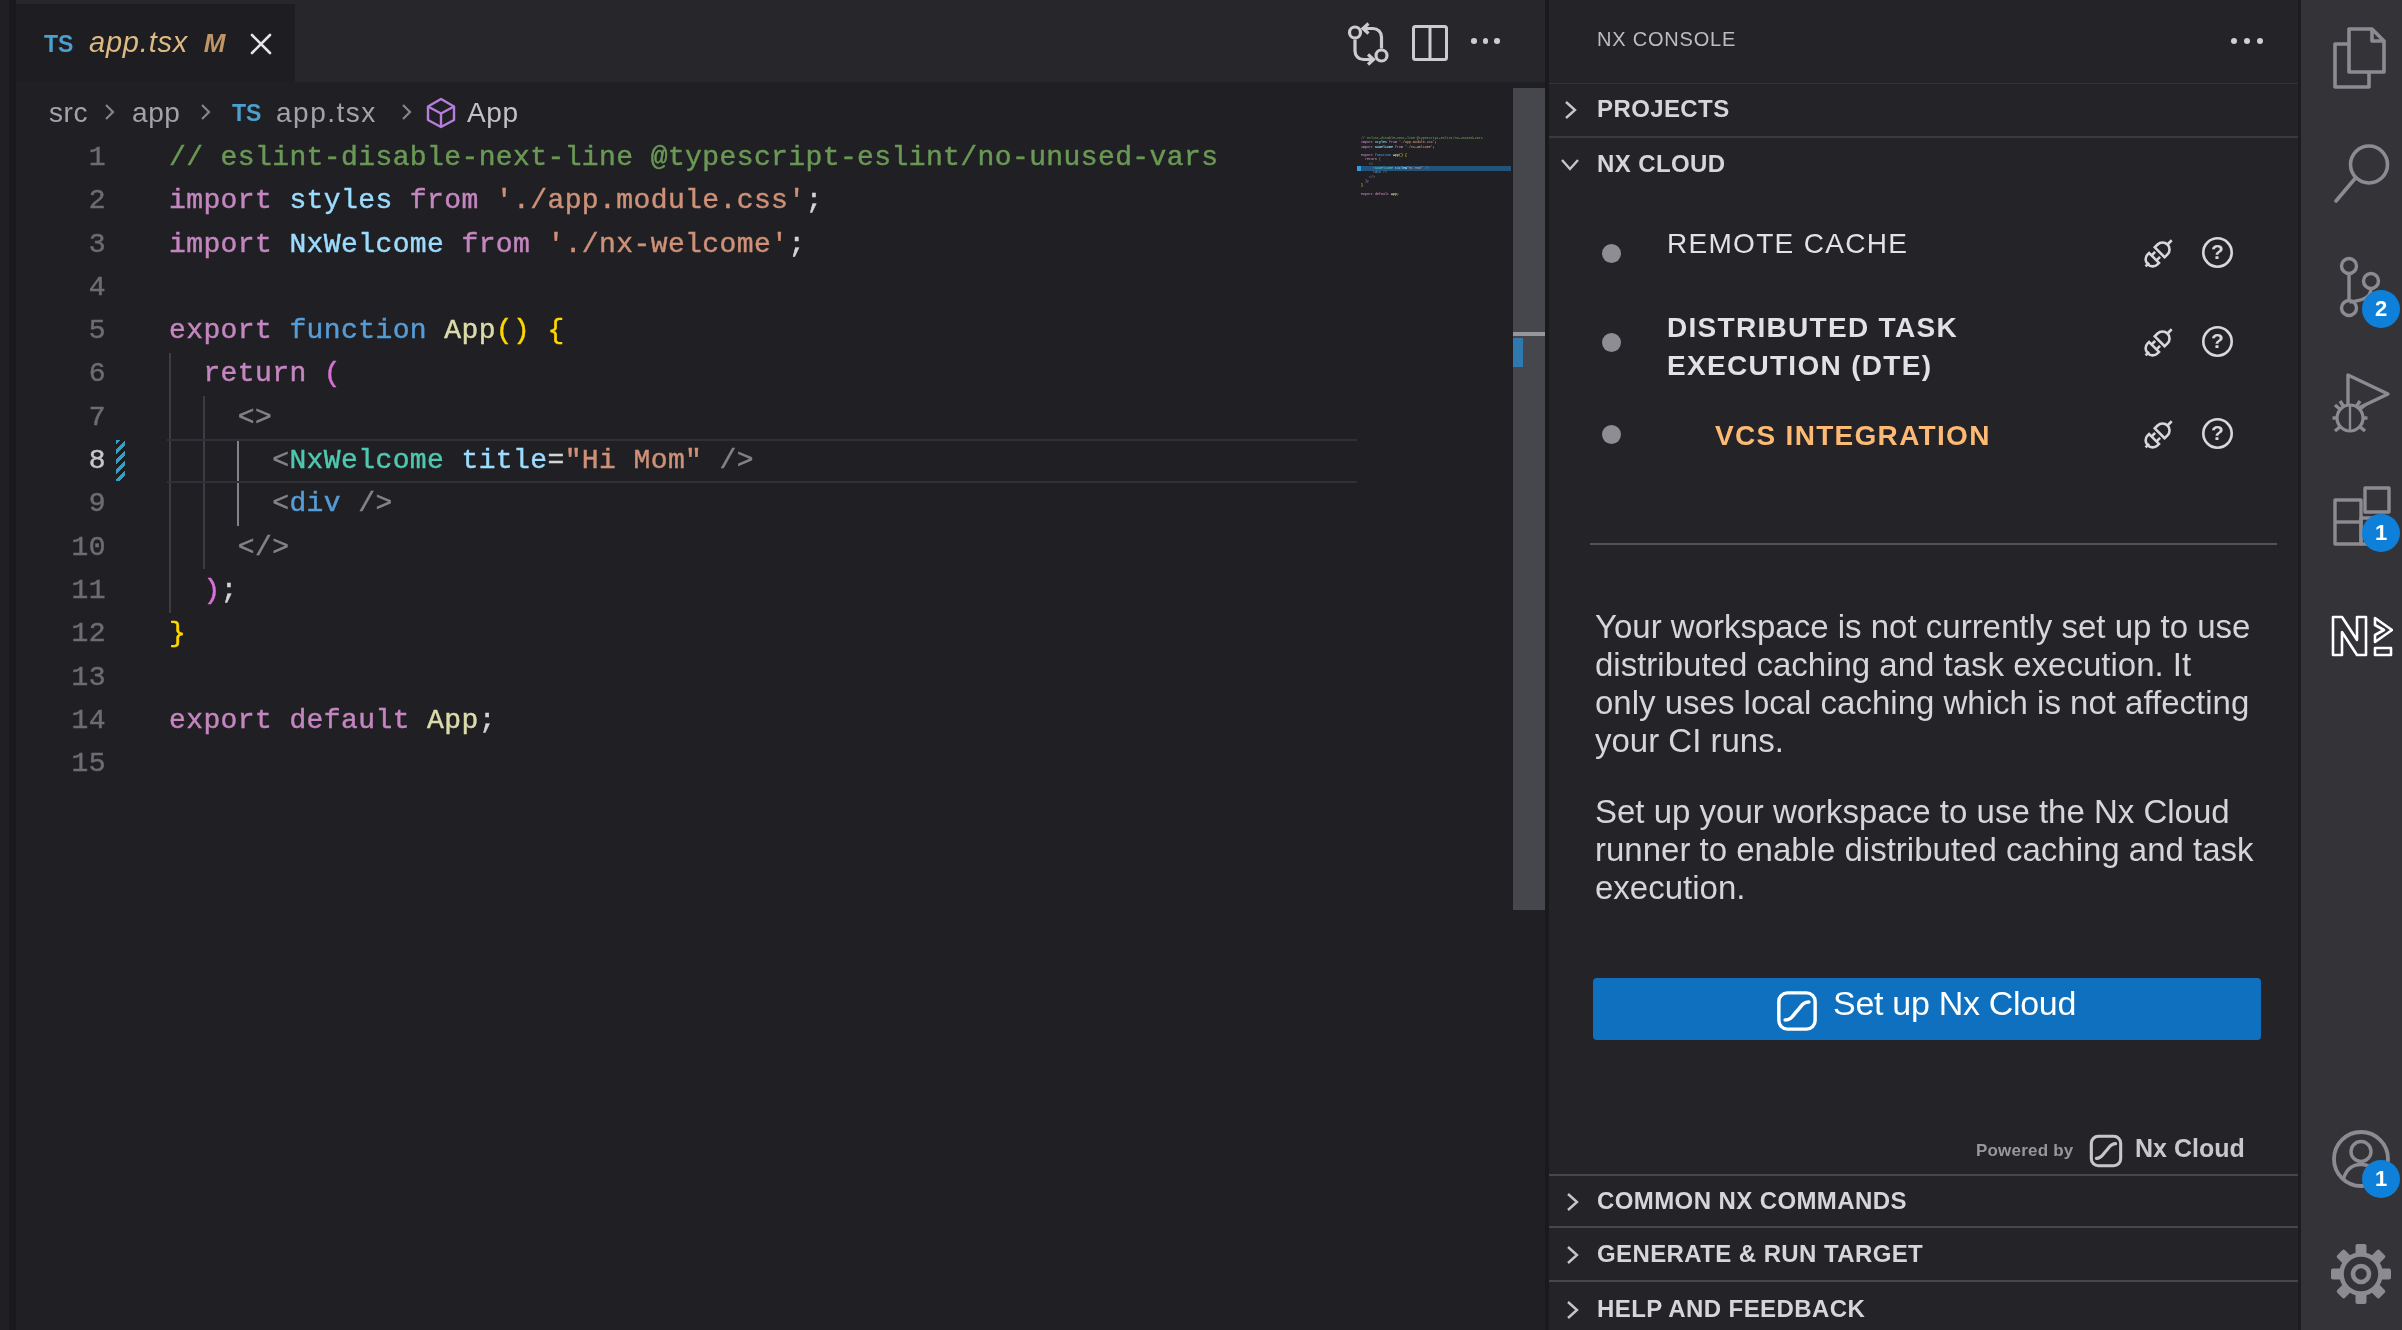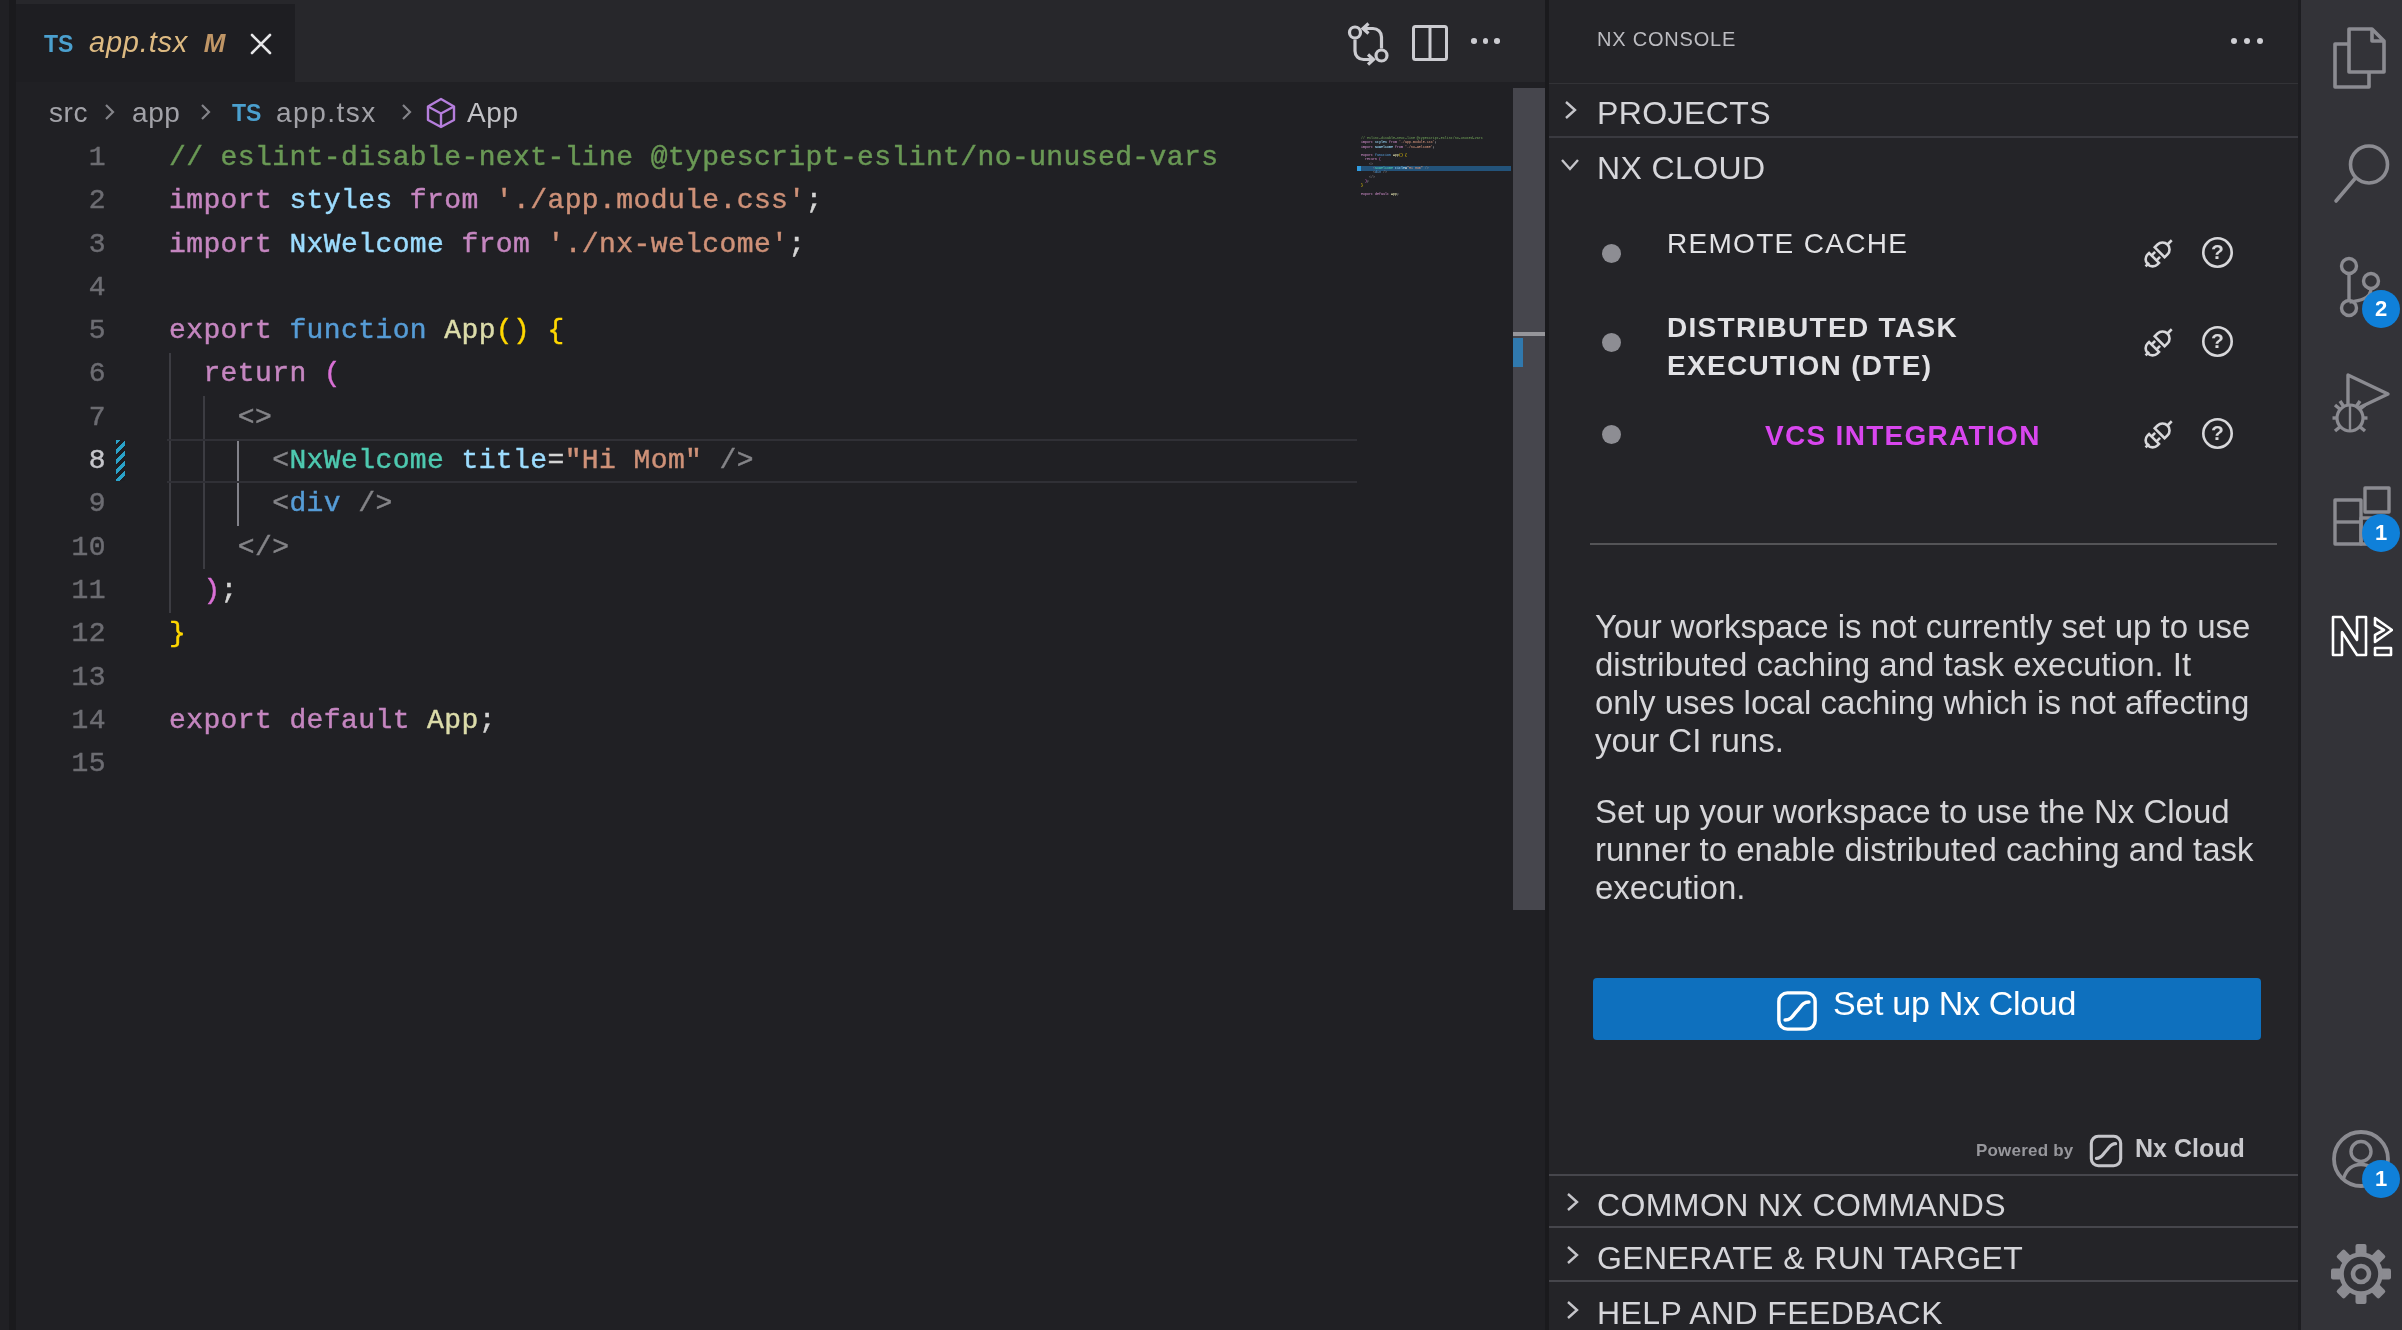--- a/index.html
+++ b/index.html
@@ -36,21 +36,21 @@
   #minimap .inner { position:absolute; left:0; top:0; transform:scale(0.116,0.0995); transform-origin:0 0; }
   #minicur { left:1348px; top:166px; width:154px; height:5px; background:#23537a; }
   #mininotch { left:1348px; top:166px; width:4px; height:5px; background:#2f9be0; }
   #sbar { left:1504px; top:88px; width:32px; height:822px; background:#46464d; }
   #sbcursor { left:1504px; top:332px; width:32px; height:4px; background:#96969b; }
   #sbmod { left:1504px; top:338px; width:10px; height:29px; background:#3079ae; }
 
   
   #sidebar { left:1540px; top:0; width:749px; height:1330px; background:#242428; color:#cccccc; }
   #sbborder { left:1536px; top:0; width:4px; height:1330px; background:#1a1a1d; }
-  .shead { position:absolute; left:48px; font-size:32px; font-weight:400; color:#d6d6da; letter-spacing:0.4px; }
+  .shead { position:absolute; left:48px; font-size:24px; font-weight:700; color:#d6d6da; letter-spacing:0.4px; }
   .hr { position:absolute; left:0; width:749px; height:2px; background:#46464c; }
 
   
   #activity { left:2292px; top:0; width:110px; height:1330px; background:#333338; }
   #actborder { left:2289px; top:0; width:3px; height:1330px; background:#1d1d21; }
   .badge { position:absolute; width:38px; height:38px; border-radius:50%; background:#0f80d9;
     color:#fff; font-size:22px; font-weight:700; text-align:center; line-height:38px; }
 </style>
 </head>
 <body>
@@ -186,21 +186,21 @@
   <svg class="abs" style="left:1548px; top:151px;" width="26" height="26" viewBox="0 0 26 26" fill="none" stroke="#c5c5ca" stroke-width="2.4">
       <path d="M5 9 L13 18 L21 9"></path>
     </svg>
   <div class="abs shead" style="left:1588px; top:150px;">NX CLOUD</div>
 
   <div class="abs" style="left:1593px; top:244px; width:19px; height:19px; border-radius:50%; background:#8d8d93;"></div>
   <div class="abs" style="left:1658px; top:228px; font-size:28px; font-weight:400; color:#e2e2e5; letter-spacing:1.3px;">REMOTE CACHE</div>
   <div class="abs" style="left:1593px; top:333px; width:19px; height:19px; border-radius:50%; background:#8d8d93;"></div>
   <div class="abs" style="left:1658px; top:309px; font-size:28px; font-weight:700; color:#e2e2e5; letter-spacing:1.3px; line-height:38px;">DISTRIBUTED TASK<br>EXECUTION (DTE)</div>
   <div class="abs" style="left:1593px; top:425px; width:19px; height:19px; border-radius:50%; background:#8d8d93;"></div>
-  <div class="abs" style="left:1756px; top:420px; font-size:28px; font-weight:700; color:#d946ef; letter-spacing:1.3px;">VCS INTEGRATION</div>
+  <div class="abs" style="left:1706px; top:420px; font-size:28px; font-weight:700; color:#fdba74; letter-spacing:1.3px;">VCS INTEGRATION</div>
 
   <svg class="abs" style="left:2128px; top:231px;" width="44" height="44" viewBox="0 0 44 44" fill="none" stroke="#d8d8db" stroke-width="2.6">
     <g transform="rotate(225 22 22)">
       <line x1="22" y1="3" x2="22" y2="8"></line>
       <path d="M15 15 v-2 a7 7 0 0 1 14 0 v2 z"></path>
       <line x1="18.5" y1="15" x2="18.5" y2="20"></line>
       <line x1="25.5" y1="15" x2="25.5" y2="20"></line>
       <path d="M15 23 h14 v4 a7 7 0 0 1 -14 0 z"></path>
       <line x1="22" y1="34" x2="22" y2="40"></line>
     </g>

